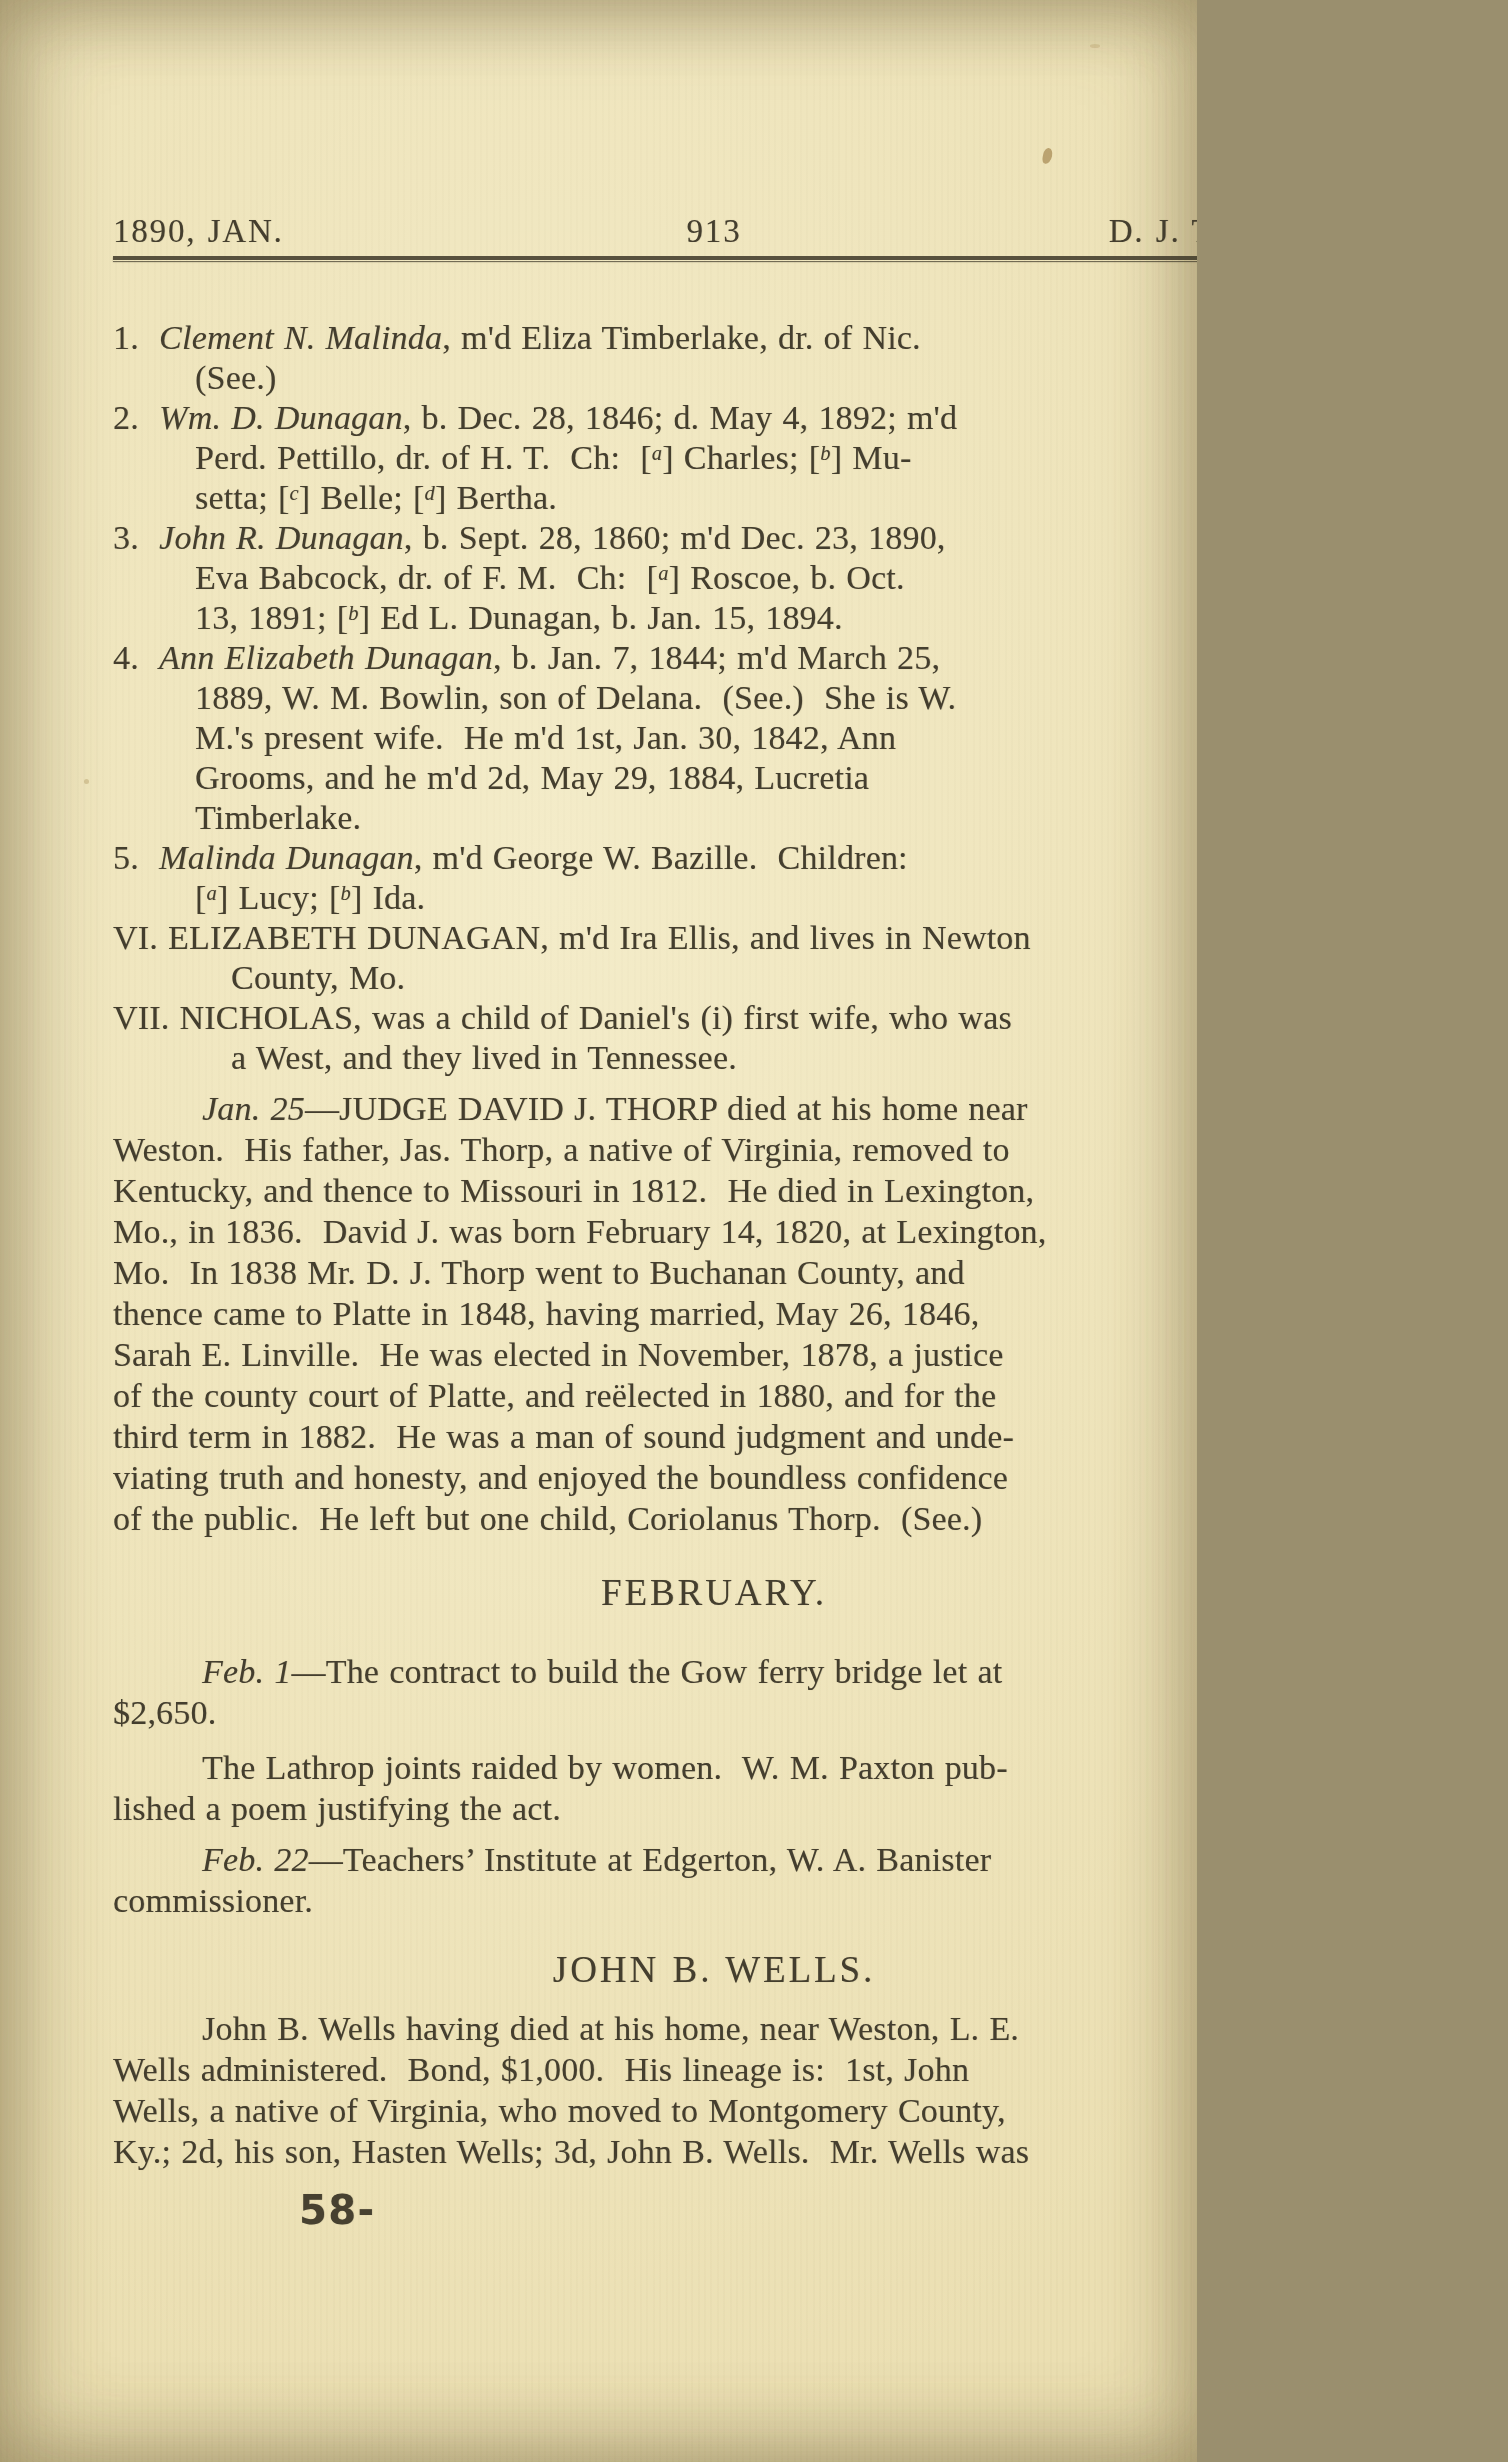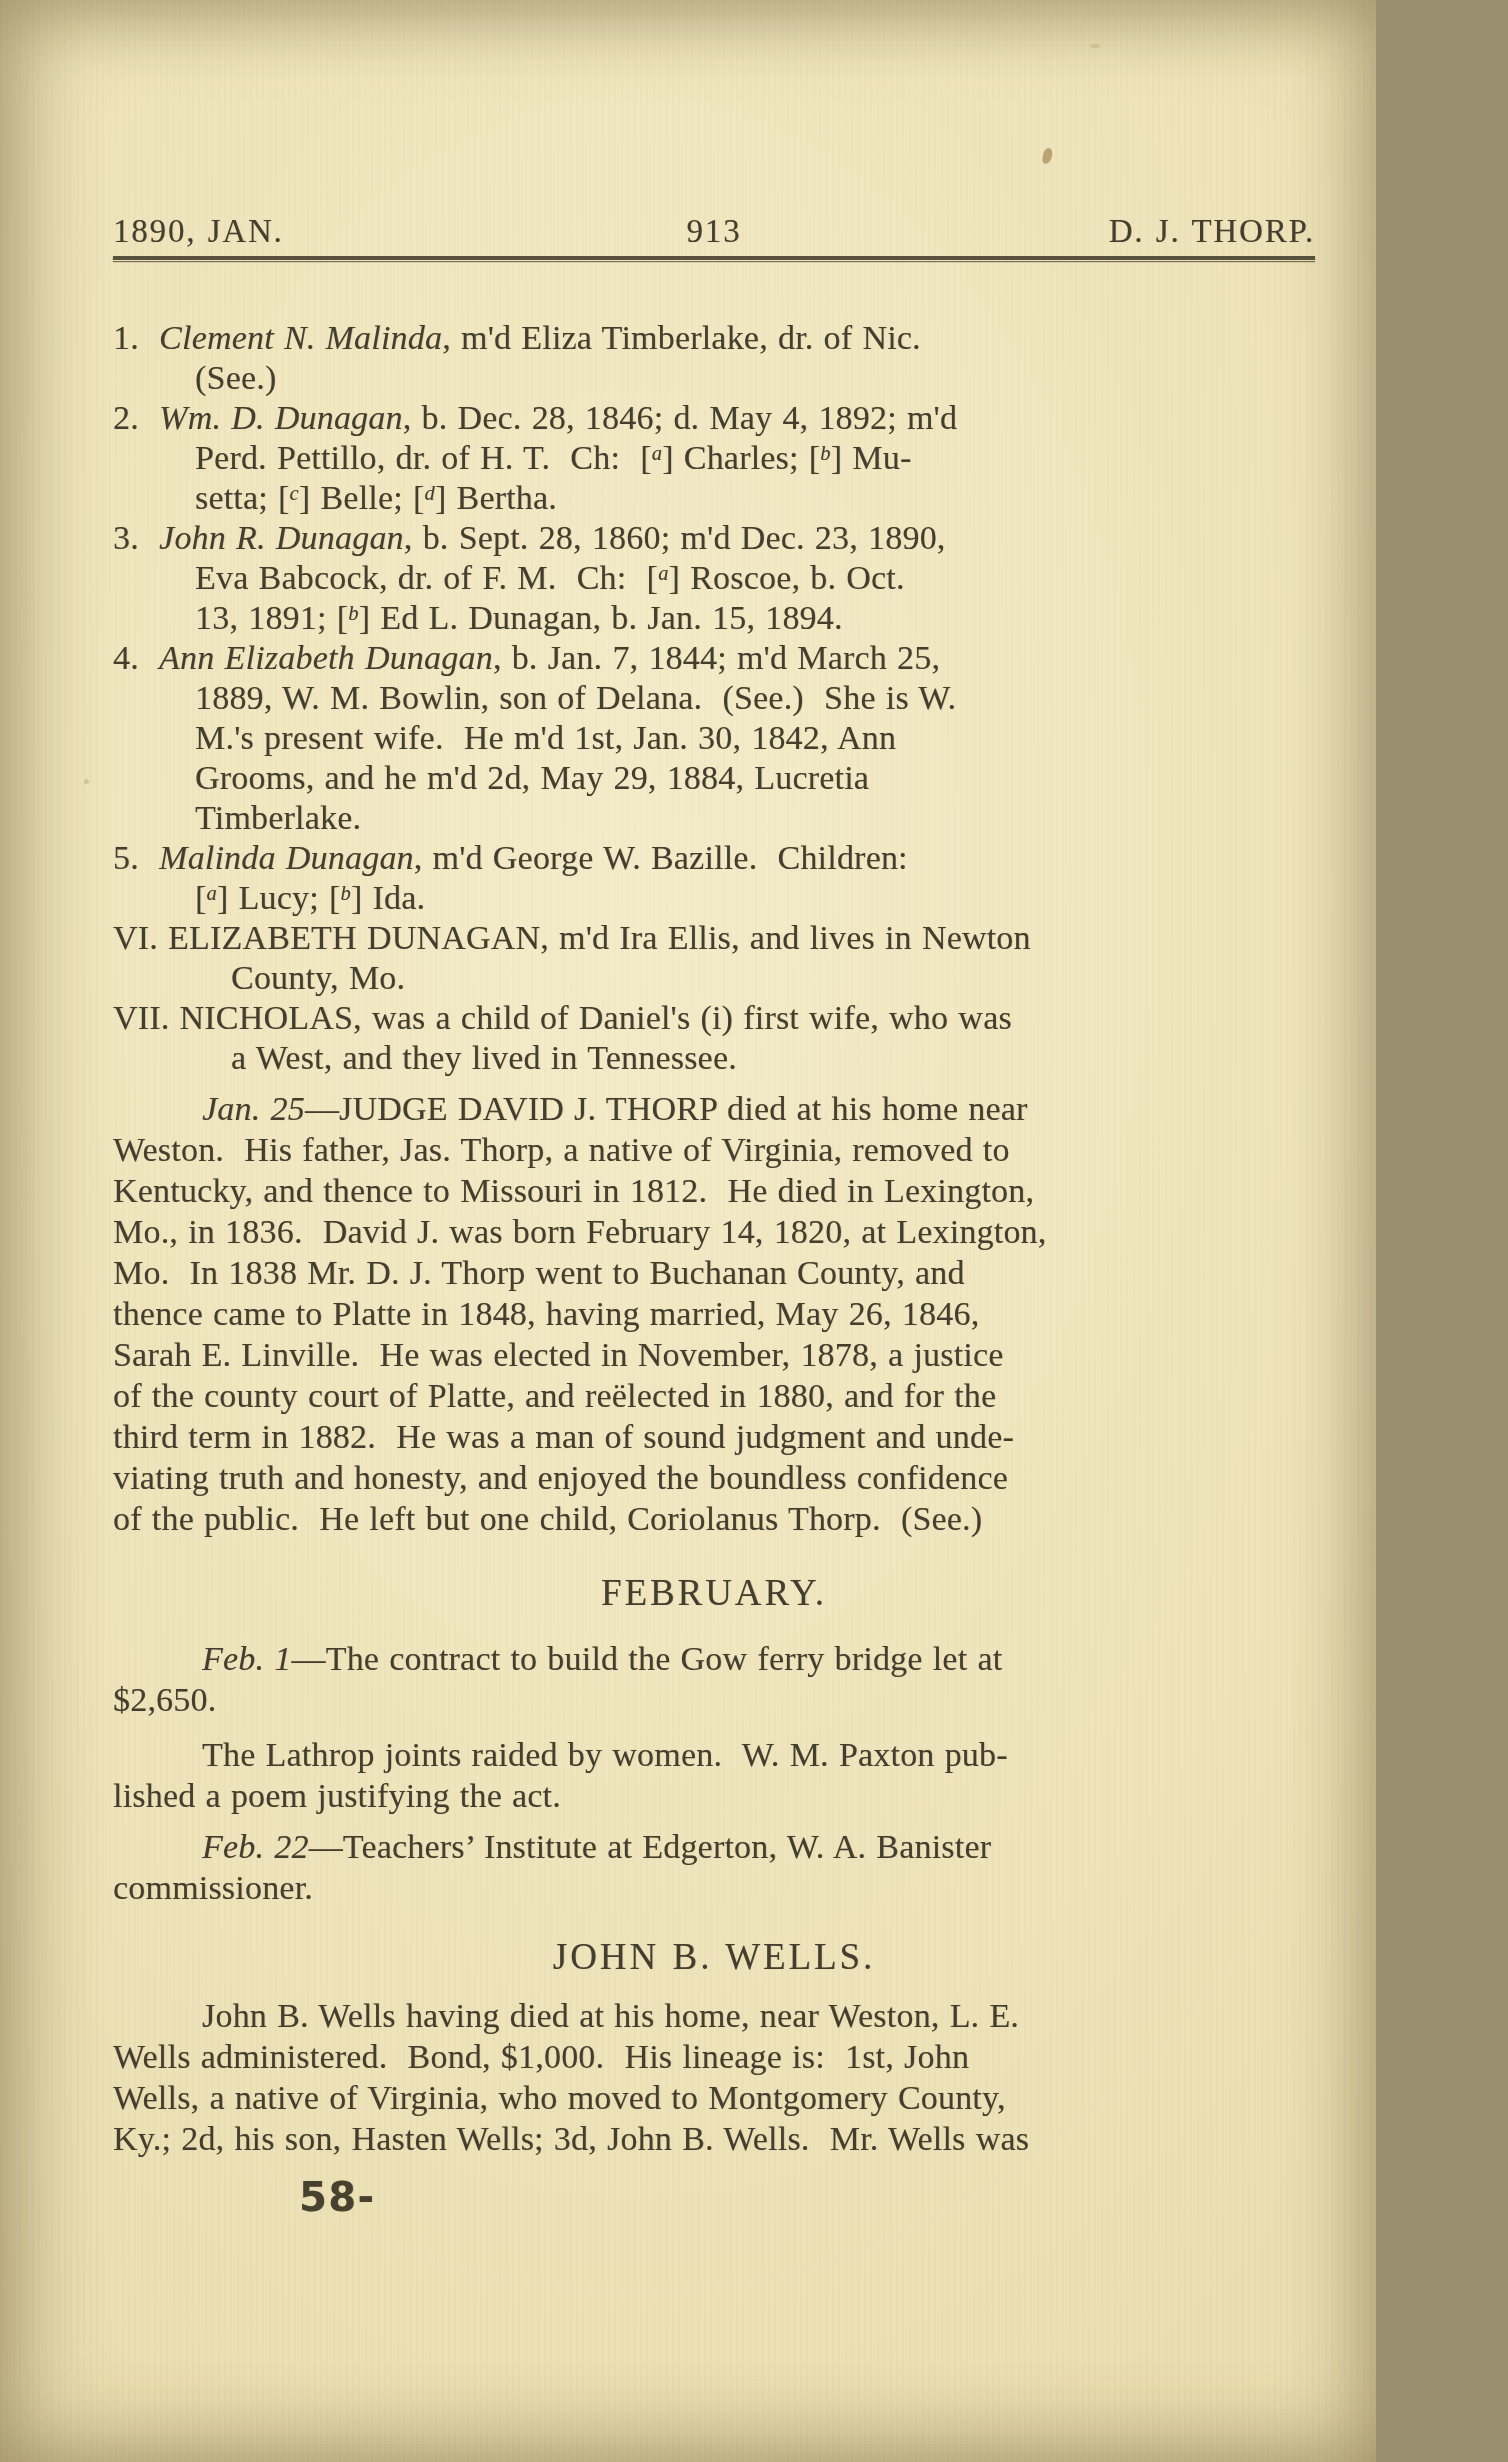--- a/index.html
+++ b/index.html
@@ -1,21 +1,21 @@
 <!DOCTYPE html>
 <html style="--paper: #ebdfb2; --ink: #443e2e;font-size:11.4px"><head>
 <meta charset="utf-8">
 <style>
   :root{
     --paper:#ebdfb2; --paper-light:#f3e9c6; --ink:#443e2e; --shade:rgba(110,95,55,.25);
   }
   html,body{margin:0;padding:0;}
   body{width:1509px;height:2462px;background:#9a8f6e;}
   .page{
-    position:relative;width:1376px;height:2462px;overflow:hidden;
+    position:relative;width:1197px;height:2462px;overflow:hidden;
     background:
       radial-gradient(ellipse 130% 110% at 46% 36%, rgba(255,252,230,.45), rgba(255,252,230,0) 62%),
       repeating-linear-gradient(90deg, rgba(120,105,60,.03) 0 2.1px, rgba(0,0,0,0) 2.1px 6.4px),
       var(--paper,#ebdfb2);
     box-shadow:
       inset 0 0 100px rgba(110,95,55,.22),
       inset 33px 0 78px rgba(110,95,55,.20),
       inset -24px 0 64px rgba(110,95,55,.16),
       inset 0 24px 57px rgba(110,95,55,.14),
       inset 0 -28.5px 78px rgba(110,95,55,.13);
@@ -37,21 +37,21 @@
   .hdr .hr{flex:1;text-align:right;}
   .rule{margin-top:5.7px;height:1.4px;border-top:4.3px solid rgba(62,56,40,.85);border-bottom:1.4px solid rgba(62,56,40,.7);box-shadow:0 0.7px 1.4px rgba(62,56,40,.4);}
   ol.entries{list-style:none;margin:56px 0 0 0;padding:0;}
   ol.entries li{white-space:pre-wrap;line-height:40px;margin:0;}
   li.arabic{margin-left:170px;padding-left:82px;text-indent:-82px;}
   li.roman{margin-left:11.4px;padding-left:118px;text-indent:-118px;}
   p.para{white-space:pre-wrap;line-height:41px;margin:0;text-indent:89px;}
   p.jan25{margin-top:10px;}
   h2.section{font-weight:normal;font-size:37px;letter-spacing:2.9px;text-align:center;margin:4px;line-height:43px;}
   h2.feb{margin-top:32px;}
-  p.feb1{margin-top:24px;}
+  p.feb1{margin-top:37px;}
   p.lathrop{margin-top:14.3px;}
   p.dearborn{margin-top:2.9px;}
   p.feb22{margin-top:10px;}
   h2.wells{margin-top:27px;}
   p.wellsintro{margin-top:17px;}
   .sig{margin:15px 0 16px 186px;font-family:"DejaVu Sans","Liberation Sans",sans-serif;font-weight:bold;font-size:40px;letter-spacing:1.4px;color:#474130;}
   i{font-style:italic;}
   sup{font-size:.6em;line-height:0;vertical-align:.45em;}
 </style>
 </head>

